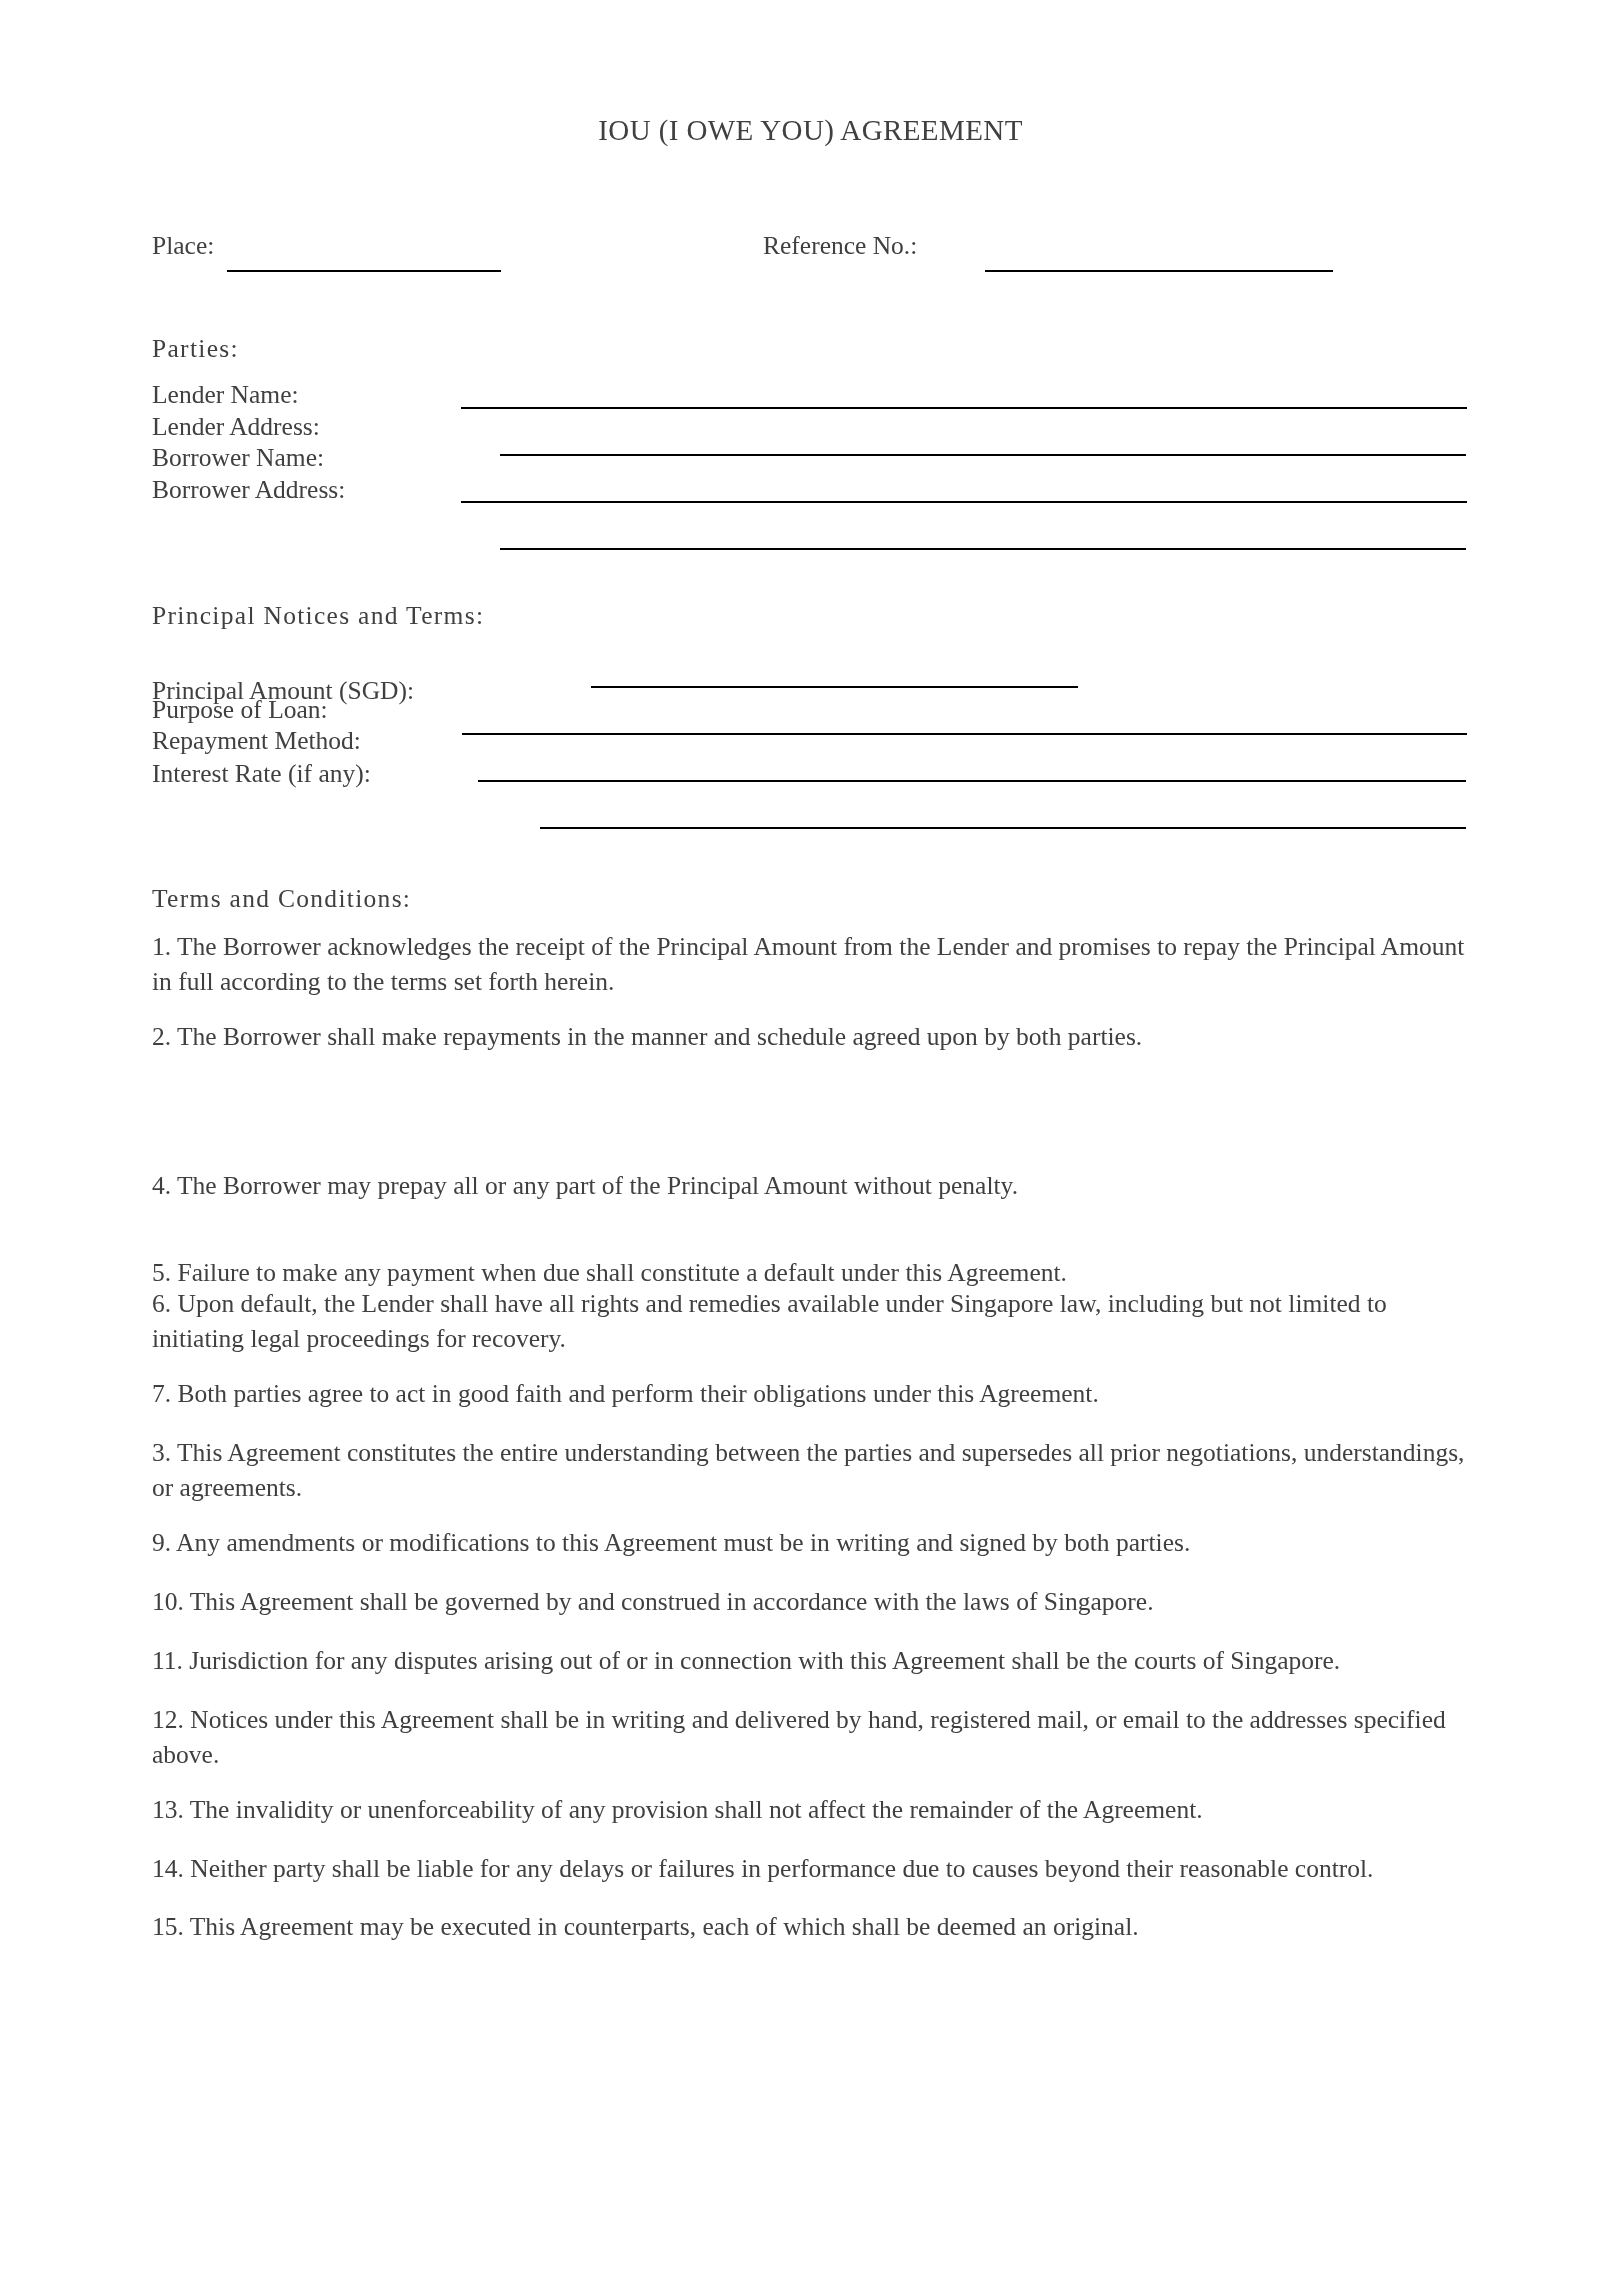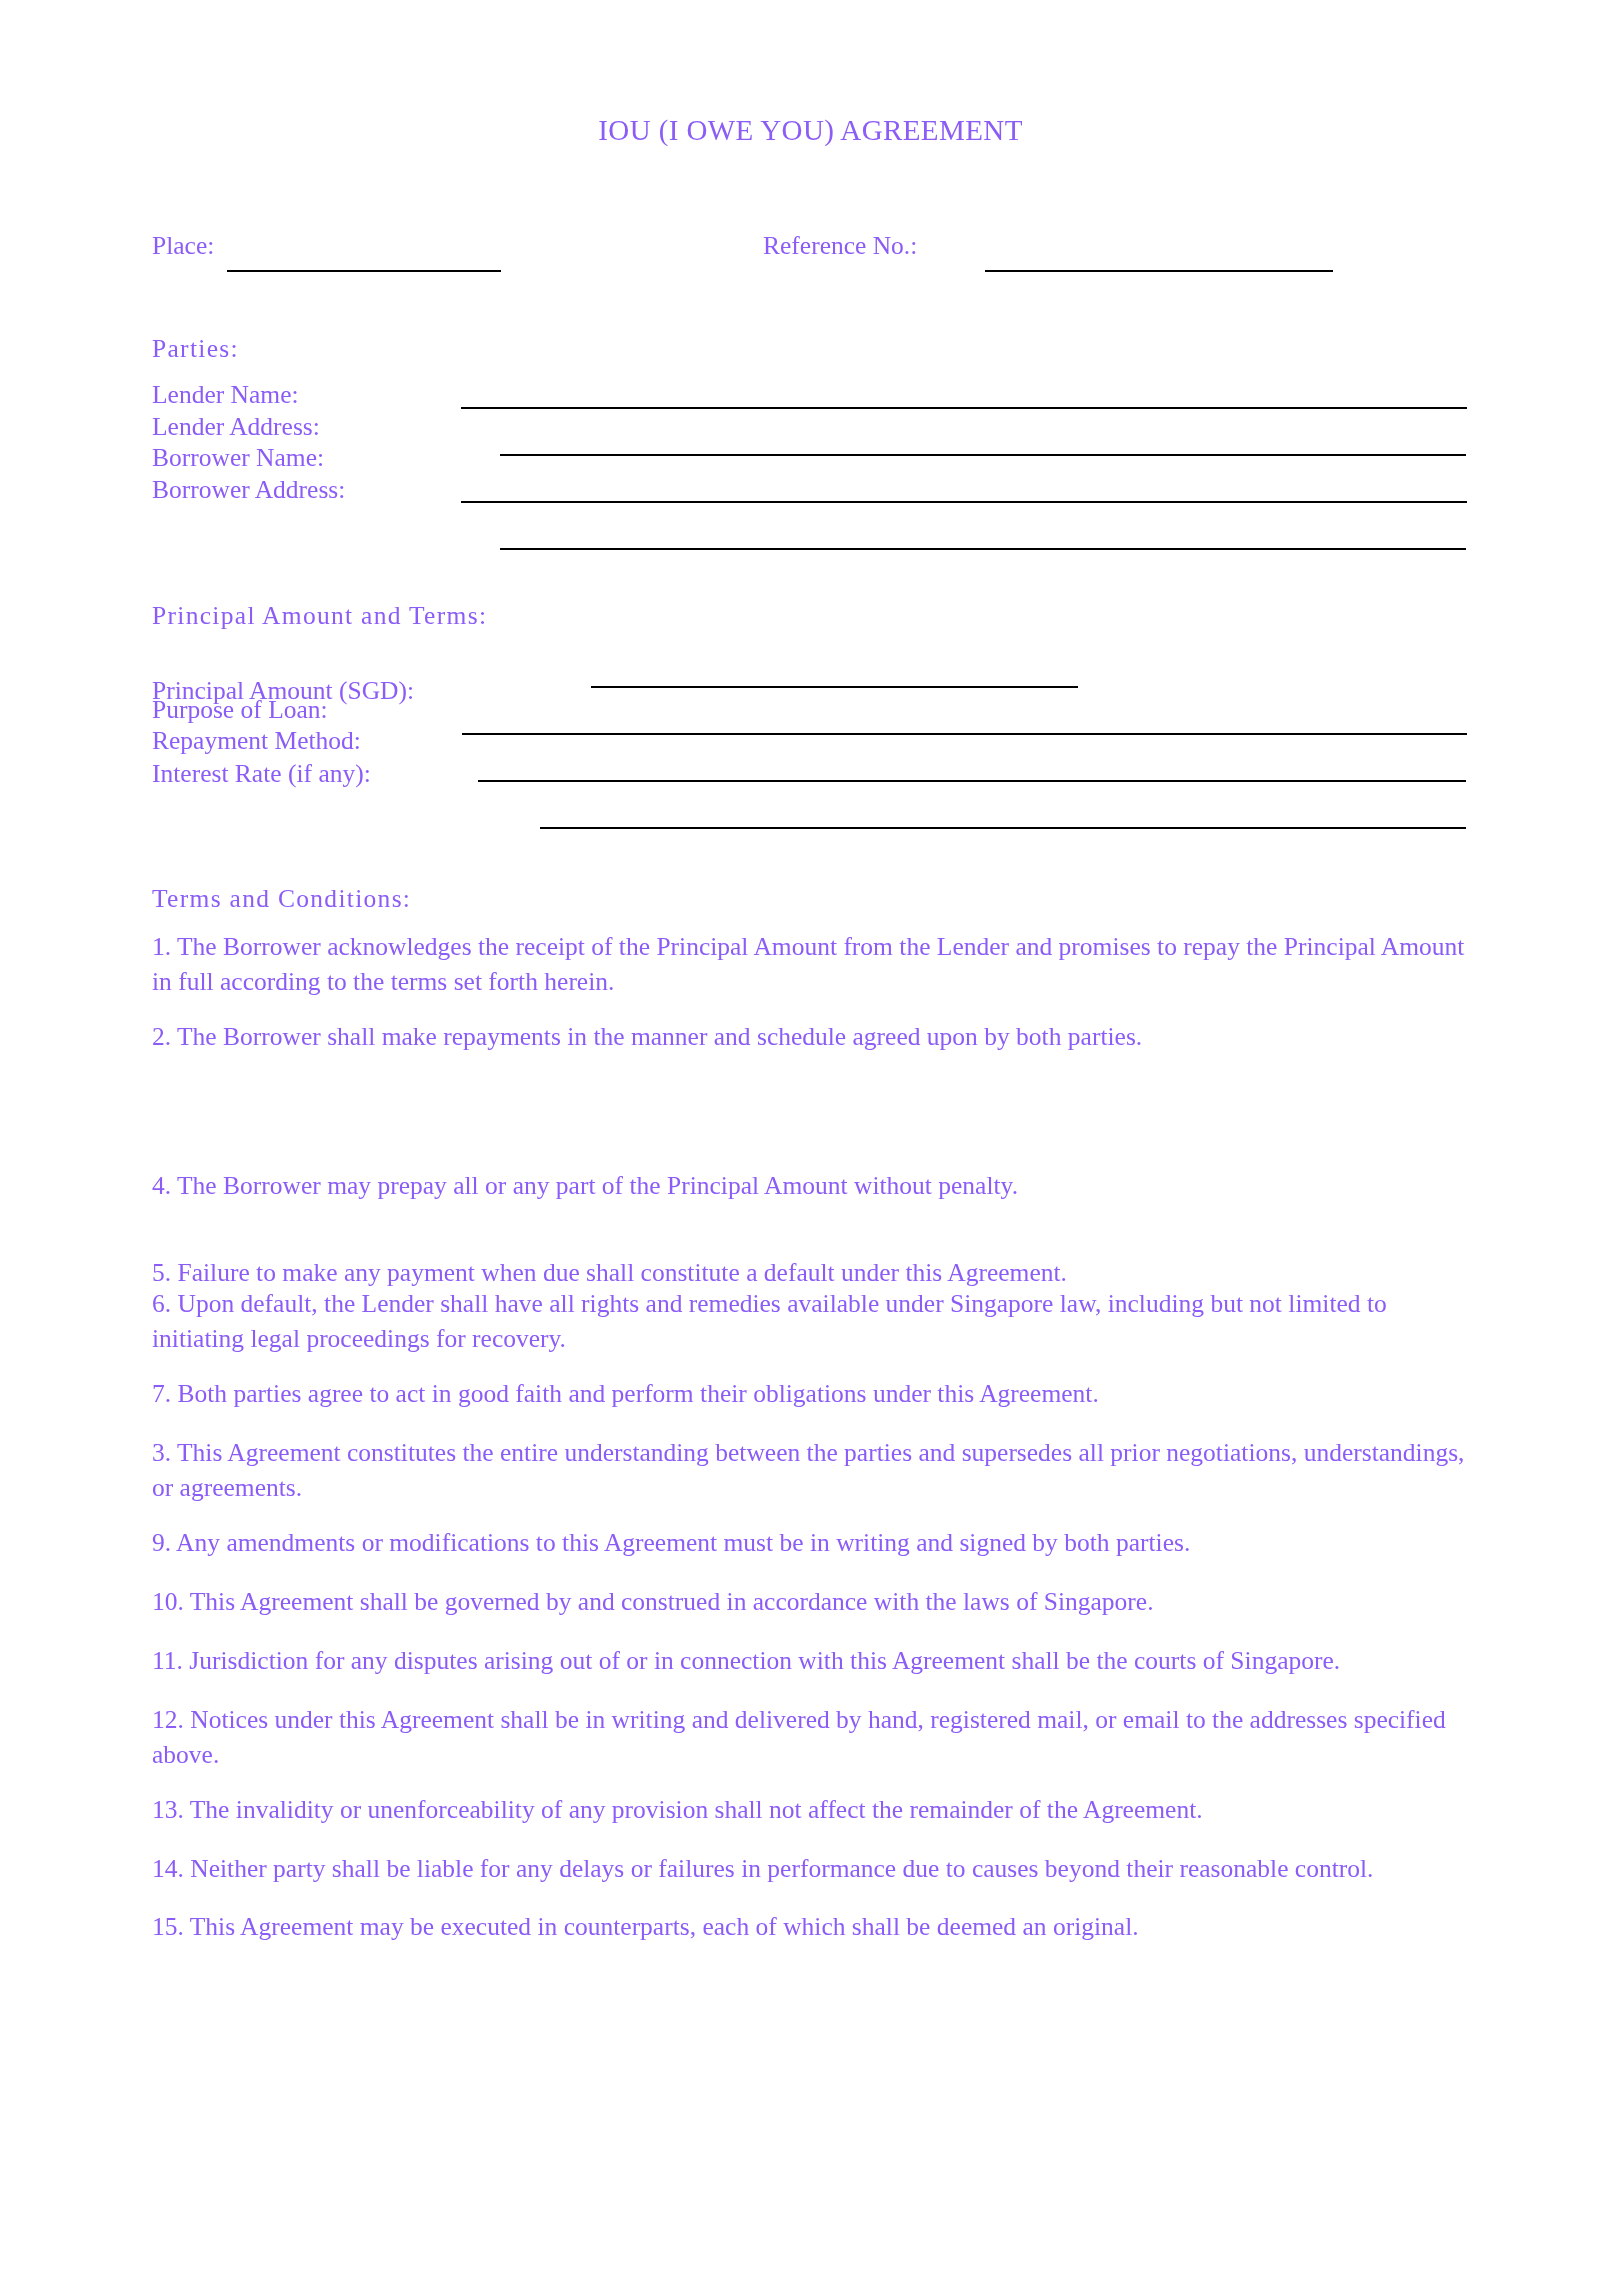--- a/index.html
+++ b/index.html
@@ -8,21 +8,21 @@
     background: #ffffff;
   }
   .page {
     position: relative;
     width: 1621px;
     height: 2293px;
     background: #ffffff;
     margin: 0 auto;
     overflow: hidden;
     font-family: "Liberation Serif", "DejaVu Serif", serif;
-    color: #8b5cf6;
+    color: #404040;
     -webkit-font-smoothing: antialiased;
   }
 
   
   .doc-title {
     position: absolute;
     top: 116px;
     left: 0;
     width: 1621px;
     text-align: center;
@@ -85,21 +85,21 @@
 
   <div class="row" style="top:414px;">Lender Address:</div>
   <div class="rule" style="top:454px; left:500px; width:966px;"></div>
 
   <div class="row" style="top:445px;">Borrower Name:</div>
   <div class="rule" style="top:501px; left:461px; width:1006px;"></div>
 
   <div class="row" style="top:477px;">Borrower Address:</div>
   <div class="rule" style="top:548px; left:500px; width:966px;"></div>
 
-  <div class="section-head" style="top:603px;">Principal Amount and Terms:</div>
+  <div class="section-head" style="top:603px;">Principal Notices and Terms:</div>
 
   <div class="row" style="top:642px;margin-top:36px;">Principal Amount (SGD):</div>
   <div class="rule" style="top:686px; left:591px; width:487px;"></div>
 
   <div class="row" style="top:697px;">Purpose of Loan:</div>
   <div class="rule" style="top:733px; left:462px; width:1005px;"></div>
 
   <div class="row" style="top:728px;">Repayment Method:</div>
   <div class="rule" style="top:780px; left:478px; width:988px;"></div>
 

